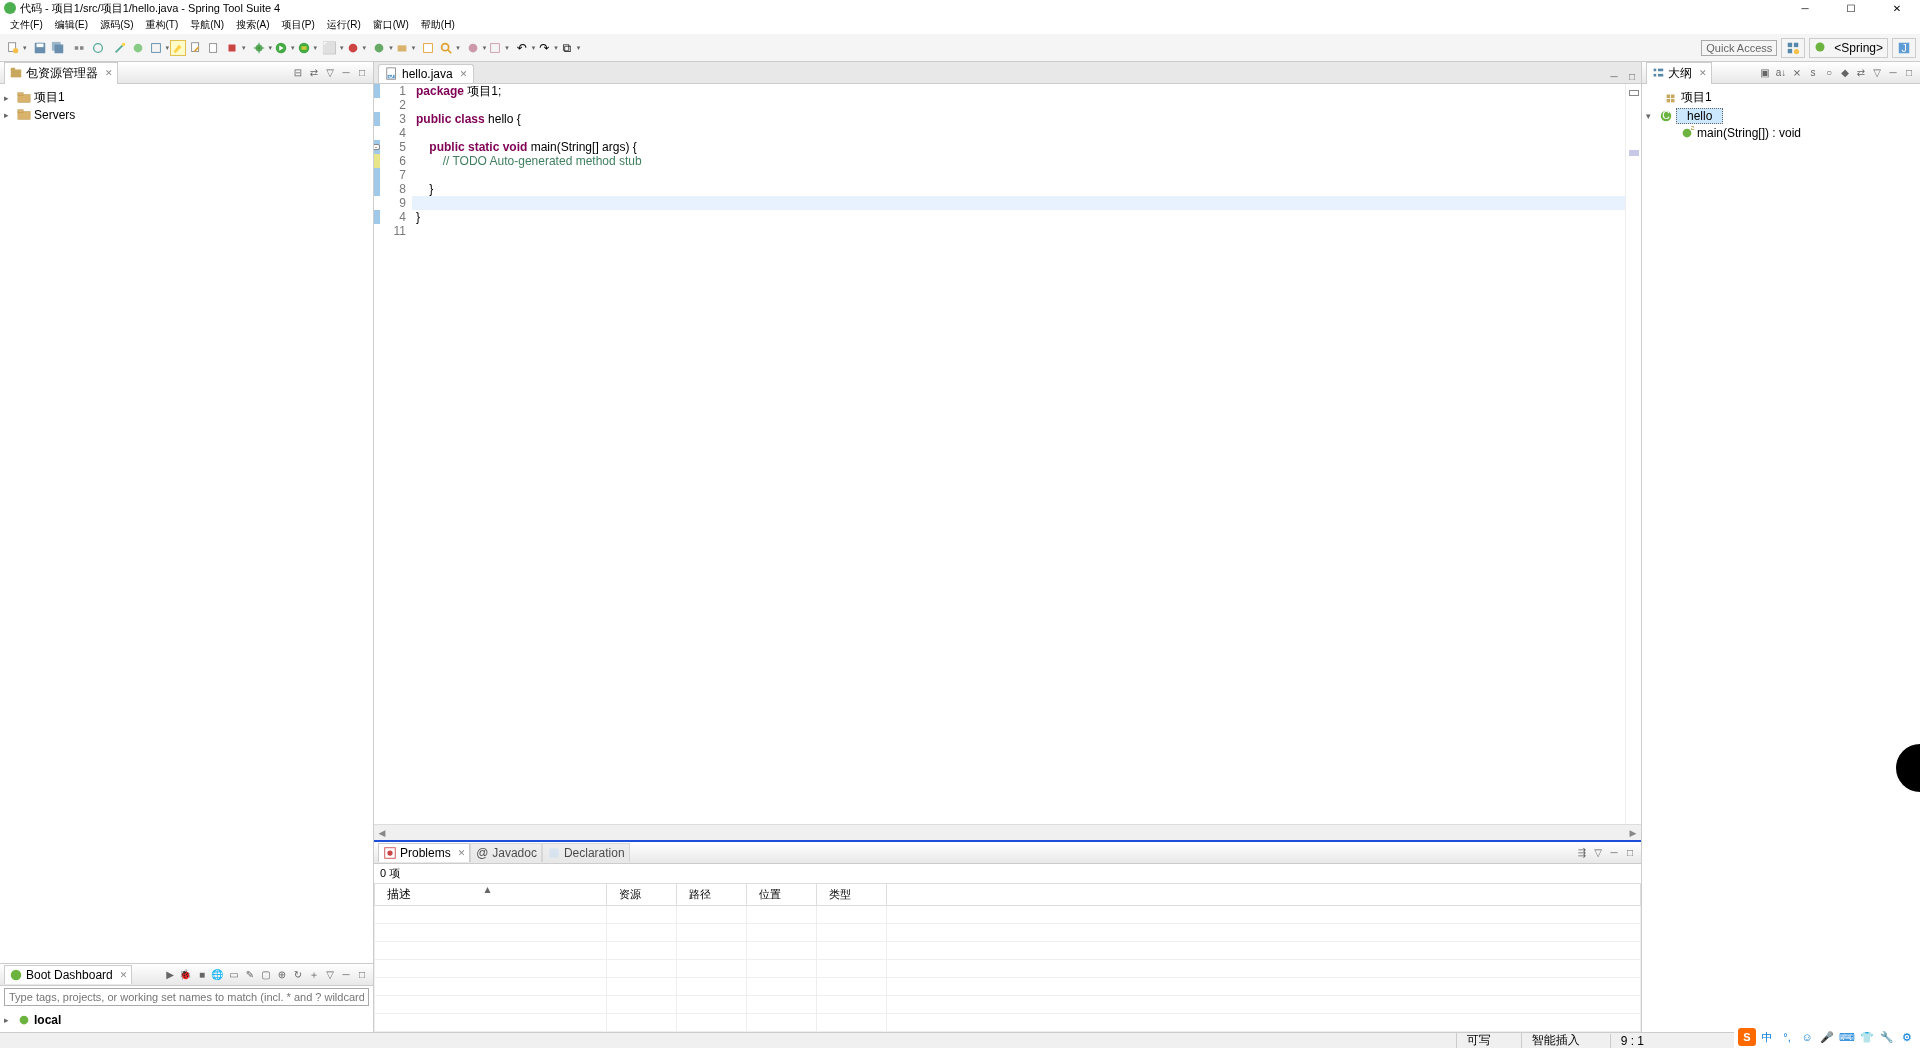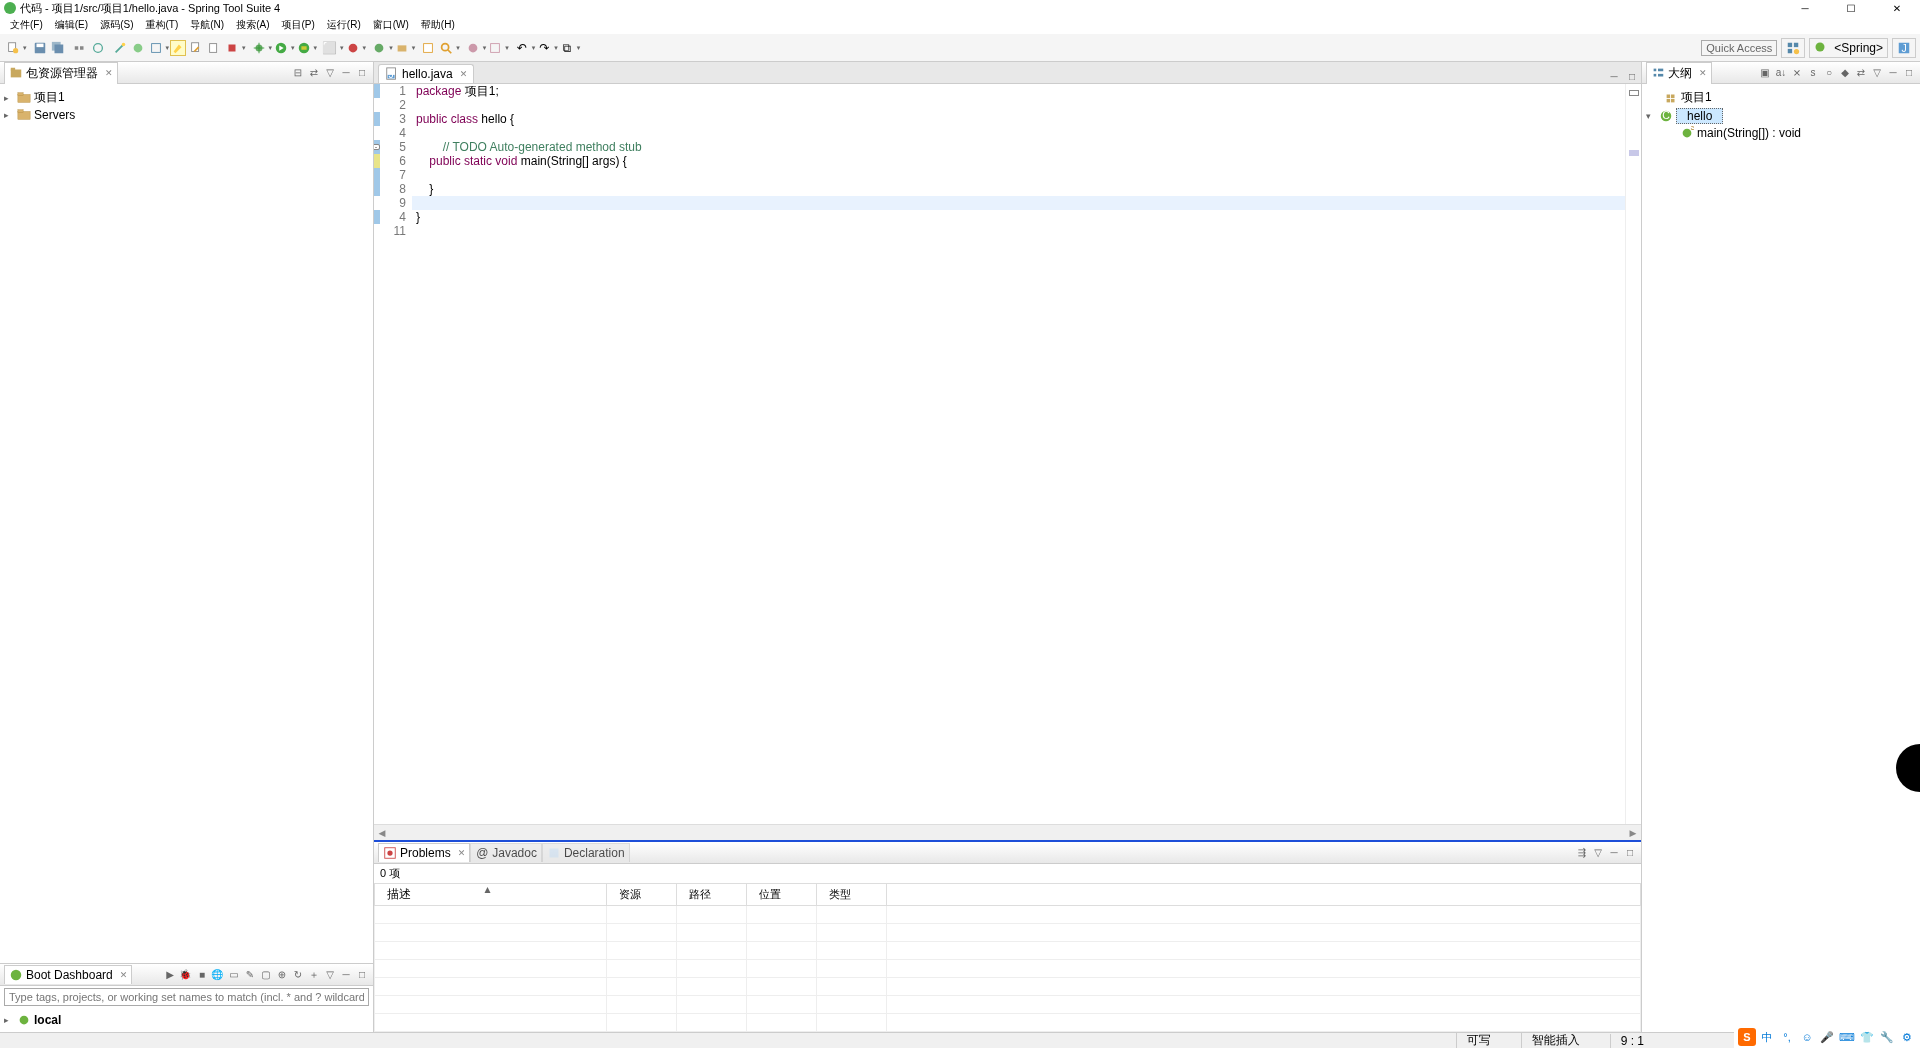--- a/index.html
+++ b/index.html
@@ -57,21 +57,21 @@
 .editor-tabs .et-btn { width: 14px; height: 14px; margin: 0 2px; color: #666; font-size: 10px; display: flex; align-items: center; justify-content: center; }
 
 .editor-body { flex: 1; display: flex; font-family: Consolas, monospace; font-size: 12px; overflow: hidden; position: relative; }
 .gutter { width: 32px; text-align: right; color: #787878; padding-right: 6px; background: #fff; user-select: none; }
 .gutter .line { height: 14px; line-height: 14px; }
 .marker-strip { width: 6px; background: #fff; }
 .marker-strip .marker { height: 14px; }
 .code-area { flex: 1; background: #fff; }
 .code-area .line { height: 14px; line-height: 14px; white-space: pre; padding-left: 4px; }
 .line.current { background: #e8f2fe; }
-.kw { color: #7f0055; font-weight: normal; }
+.kw { color: #7f0055; font-weight: bold; }
 .comment { color: #3f7f5f; }
 .overview-ruler { width: 16px; background: #fff; border-left: 1px solid #eee; }
 .overview-ruler .or-marker { width: 10px; height: 6px; margin: 2px auto; }
 .editor-hscroll { height: 16px; background: #f0f0f0; border-top: 1px solid #ddd; display: flex; align-items: center; }
 .editor-hscroll .arrow { width: 16px; text-align: center; color: #888; font-size: 9px; }
 
 
 .boot-dashboard { border-top: 1px solid #ccc; }
 .boot-filter { margin: 2px 4px; }
 .boot-filter input { width: 100%; border: 1px solid #aaa; padding: 2px 4px; font-size: 11px; color: #999; }
@@ -447,22 +447,22 @@
           <div class="line">8</div>
           <div class="line">9</div>
           <div class="line">4</div>
           <div class="line">11</div>
         </div>
       <div class="code-area" id="code-area">
           <div class="line"><span class="kw">package</span> 项目1;</div>
           <div class="line"></div>
           <div class="line"><span class="kw">public class</span> hello {</div>
           <div class="line"></div>
+          <div class="line">    <span class="kw">public static void</span> main(String[] args) {</div>
           <div class="line">        <span class="comment">// TODO Auto-generated method stub</span></div>
-          <div class="line">    <span class="kw">public static void</span> main(String[] args) {</div>
           <div class="line"></div>
           <div class="line">    }</div>
           <div class="line current"></div>
           <div class="line">}</div>
           <div class="line"></div>
         </div>
       <div class="overview-ruler">
         <div style="height:4px"></div>
         <div class="or-marker" style="background:#fff;border:1px solid #888"></div>
         <div style="height:50px"></div>

